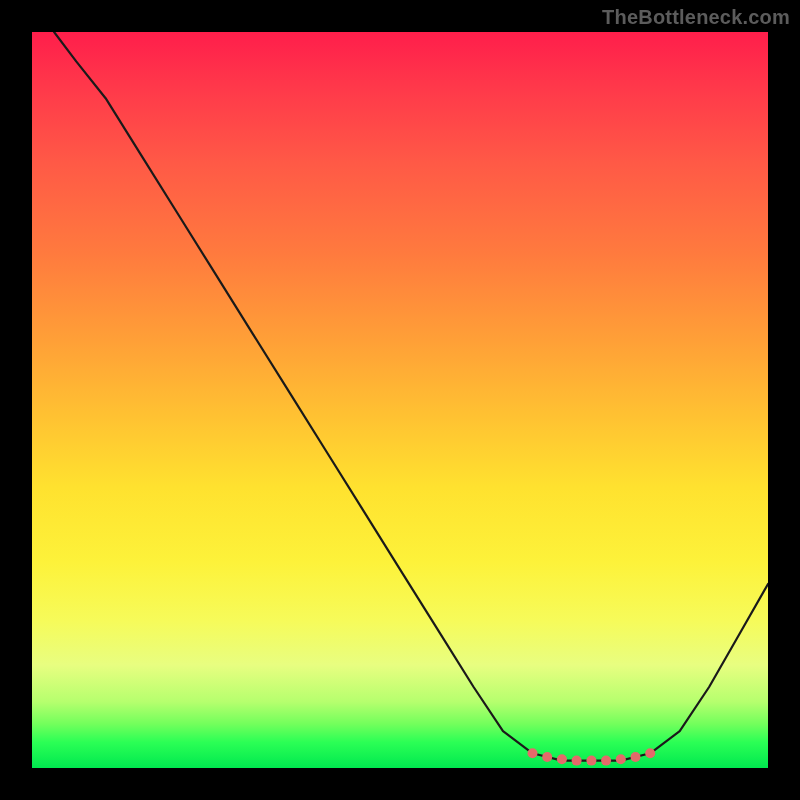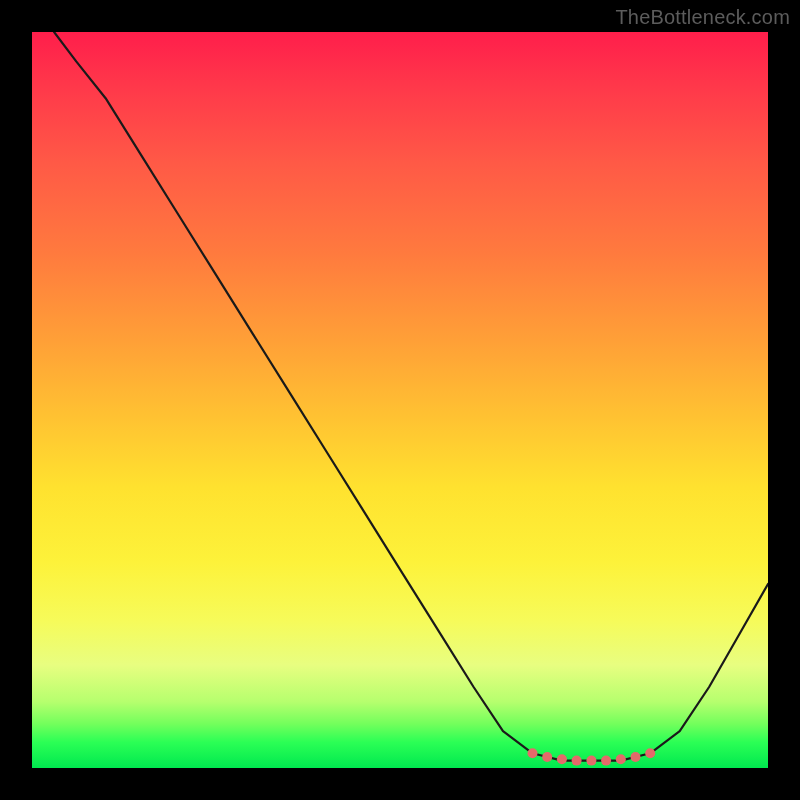--- a/index.html
+++ b/index.html
@@ -43,21 +43,21 @@
       #2bff55 96.5%,
       #00e84f 100%
     );
   }
   .watermark {
     position: absolute;
     top: 6px;
     right: 10px;
     color: #5c5c5c;
     font-size: 20px;
-    font-weight: 400;
+    font-weight: 700;
     letter-spacing: 0.2px;
     user-select: none;
   }
   svg.curve {
     position: absolute;
     left: 0;
     top: 0;
     width: 736px;
     height: 736px;
   }

